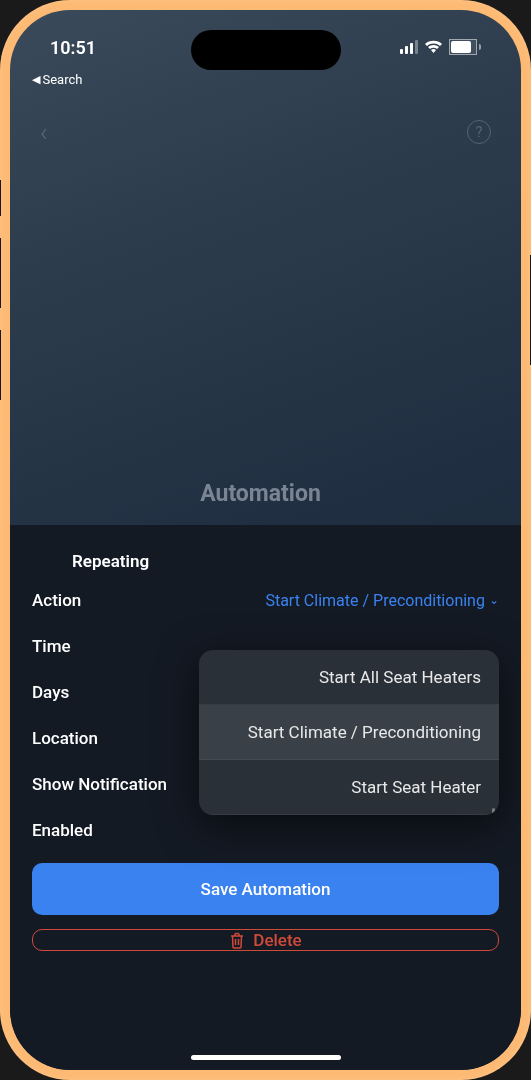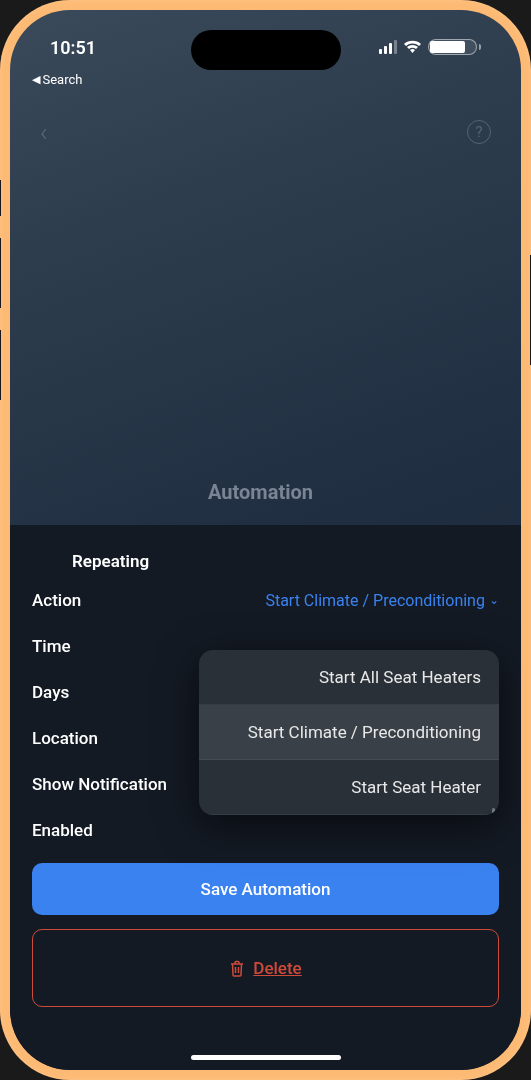--- a/index.html
+++ b/index.html
@@ -100,24 +100,24 @@
   .signal-bars .bar:nth-child(2){height:8px;}
   .signal-bars .bar:nth-child(3){height:11px;}
   .signal-bars .bar:nth-child(4){height:14px;background:rgba(255,255,255,0.35);}
   .wifi-icon svg { display:block; }
   .battery {
     display: flex;
     align-items: center;
     gap: 2px;
   }
   .battery-body {
-    width: 49px;
+    width: 28px;
     height: 16px;
     border: 1px solid rgba(255,255,255,0.5);
-    border-radius: 8px;
+    border-radius: 0;
     position: relative;
     background: rgba(255,255,255,0.08);
     display:flex;
     align-items:center;
     justify-content:center;
   }
   .battery-fill {
     position: absolute;
     left: 1px;
     top: 1px;
@@ -181,21 +181,21 @@
     align-items: center;
     justify-content: center;
   }
   .page-title {
     position: absolute;
     top: 470px;
     left: 0;
     right: 10px;
     text-align: center;
     color: #7a8492;
-    font-size: 20px;
+    font-size: 23px;
     font-weight: 700;
   }
   .sheet {
     position: absolute;
     bottom: 0;
     left: 0;
     right: 0;
     top: 515px;
     background: #141a24;
     padding: 26px 22px 40px;
@@ -240,30 +240,29 @@
     padding: 16px;
     border-radius: 10px;
     font-size: 17px;
     font-weight: 500;
     margin-top: 10px;
   }
   .delete-btn {
     border: 1.5px solid #d04a3a;
     color: #d04a3a;
     text-align: center;
-    padding: 28px;
+    padding: 0;
     border-radius: 10px;
     font-size: 17px;
     font-weight: 500;
     margin-top: 14px;
     display: flex;
     align-items: center;
     justify-content: center;
     gap: 8px;
-    text-decoration: underline;
   }
   .trash-icon svg { display: block; }
   .dropdown {
     position: absolute;
     top: 640px;
     right: 22px;
     width: 300px;
     background: #2a3038;
     border-radius: 14px;
     overflow: hidden;

